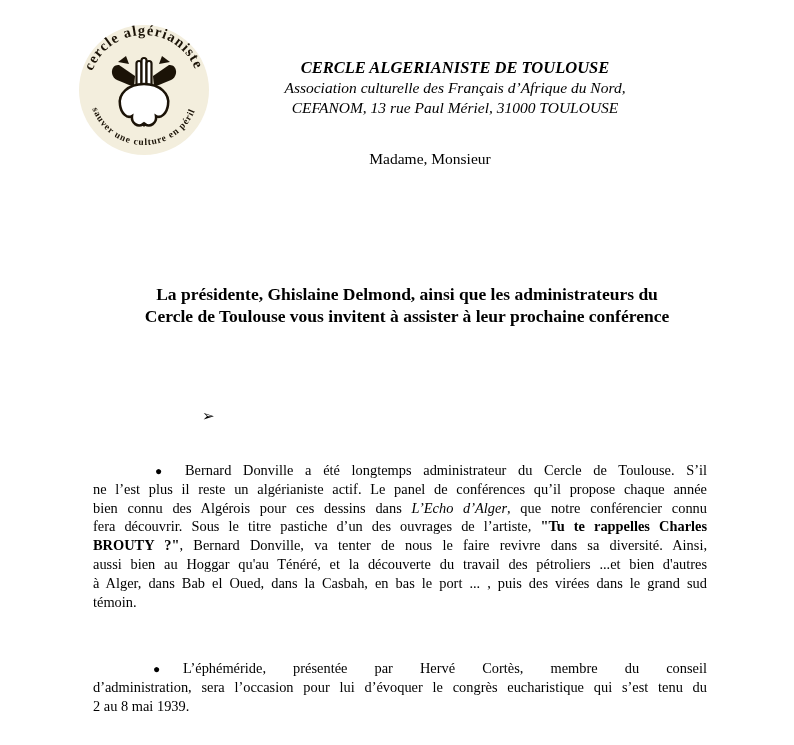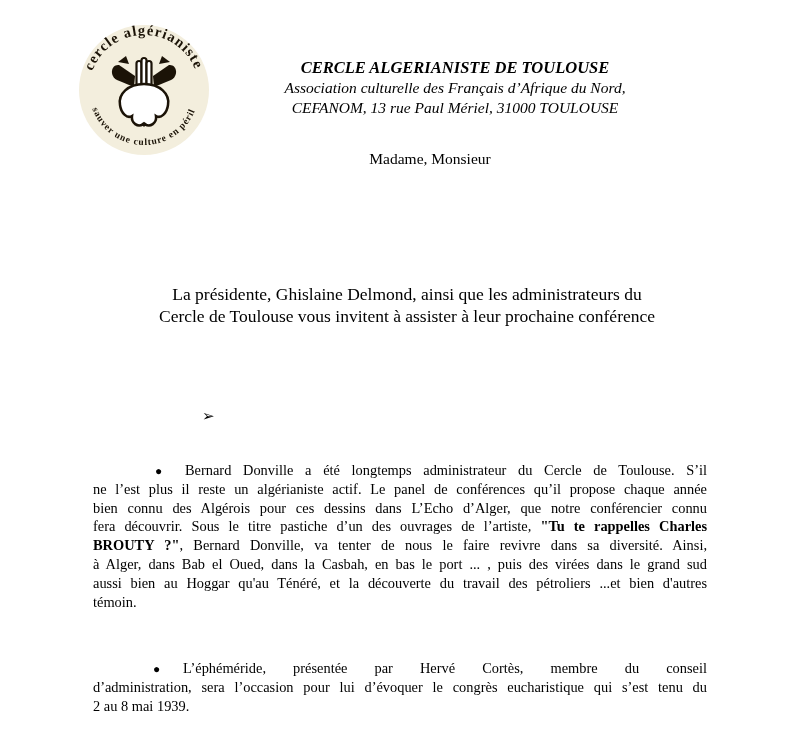--- a/index.html
+++ b/index.html
@@ -14,42 +14,42 @@
     margin: 0 auto;
   }
   .abs { position: absolute; }
   .center { text-align: center; }
 
   .hdr-title { font-weight: bold; font-style: italic; font-size: 16.5px; line-height: 21px; }
   .hdr-line  { font-style: italic; font-size: 15.5px; line-height: 20px; }
 
   .salutation { font-size: 15.5px; }
 
-  .invite { font-weight: normal; font-size: 17.5px; line-height: 22px; }
+  .invite { font-weight: bold; font-size: 17.5px; line-height: 22px; }
 
   .event-date  { font-weight: bold; font-size: 16.5px; line-height: 21px; }
   .event-venue { font-size: 16.5px; line-height: 21px; }
 
   .spk-bullet { font-size: 15px; }
   .spk-name  { font-weight: bold; font-size: 20.5px; line-height: 25px; }
   .spk-intro { font-weight: bold; font-size: 13px; letter-spacing: 0.4px; line-height: 17px; margin-top: 2px; }
   .spk-talk  { font-style: italic; font-size: 17.5px; line-height: 20px; margin-top: 2px; }
 
   .body-text { font-size: 14.4px; line-height: 18.8px; width: 614px; }
   .bline {
     text-align: justify;
     text-align-last: justify;
     -moz-text-align-last: justify;
     height: 18.8px;
     overflow: hidden;
   }
   .bline.lastline { text-align-last: left; -moz-text-align-last: left; }
   .bline .bullet { display: inline-block; width: 30px; font-size: 12px; }
   .bold { font-weight: bold; }
-  .it   { }
+  .it   { font-style: italic; }
 </style>
 </head>
 <body>
 
 <div class="page">
 
   <div class="abs" style="left:73px; top:24px;">
     <svg width="142" height="136" viewBox="0 0 142 136">
       <defs>
         <path id="arcTop" d="M 19.3,47.2 A 55,55 0 0 1 122.7,47.2" fill="none"></path>
@@ -91,22 +91,22 @@
 
   <div class="abs spk-bullet" style="left:202px; top:407px;">➢</div>
 
   <div class="abs body-text" style="left:93px; top:461px;">
       <div>
         <div class="bline" style="padding-left: 62px;"><span class="bullet">●</span><span>Bernard Donville a été longtemps administrateur du Cercle de Toulouse. S’il</span></div>
         <div class="bline"><span>ne l’est plus il reste un algérianiste actif. Le panel de conférences qu’il propose chaque année</span></div>
         <div class="bline"><span>bien connu des Algérois pour ces dessins dans </span><span class="it">L’Echo d’Alger</span><span>, que notre conférencier connu</span></div>
         <div class="bline"><span>fera découvrir. Sous le titre pastiche d’un des ouvrages de l’artiste, </span><span class="bold">"Tu te rappelles Charles</span></div>
         <div class="bline"><span class="bold">BROUTY ?"</span><span>, Bernard Donville, va tenter de nous le faire revivre dans sa diversité. Ainsi,</span></div>
+        <div class="bline"><span>aussi bien au Hoggar qu'au Ténéré, et la découverte du travail des pétroliers ...et bien d'autres</span></div>
         <div class="bline"><span>à Alger, dans Bab el Oued, dans la Casbah, en bas le port ... , puis des virées dans le grand sud</span></div>
-        <div class="bline"><span>aussi bien au Hoggar qu'au Ténéré, et la découverte du travail des pétroliers ...et bien d'autres</span></div>
         <div class="bline lastline"><span>témoin.</span></div>
       </div>
       <div>
         <div class="bline" style="padding-left: 60px; margin-top: 48px;"><span class="bullet">●</span><span>L’éphéméride, présentée par Hervé Cortès, membre du conseil</span></div>
         <div class="bline"><span>d’administration, sera l’occasion pour lui d’évoquer le congrès eucharistique qui s’est tenu du</span></div>
         <div class="bline lastline"><span>2 au 8 mai 1939.</span></div>
       </div>
     </div>
 
 </div>

